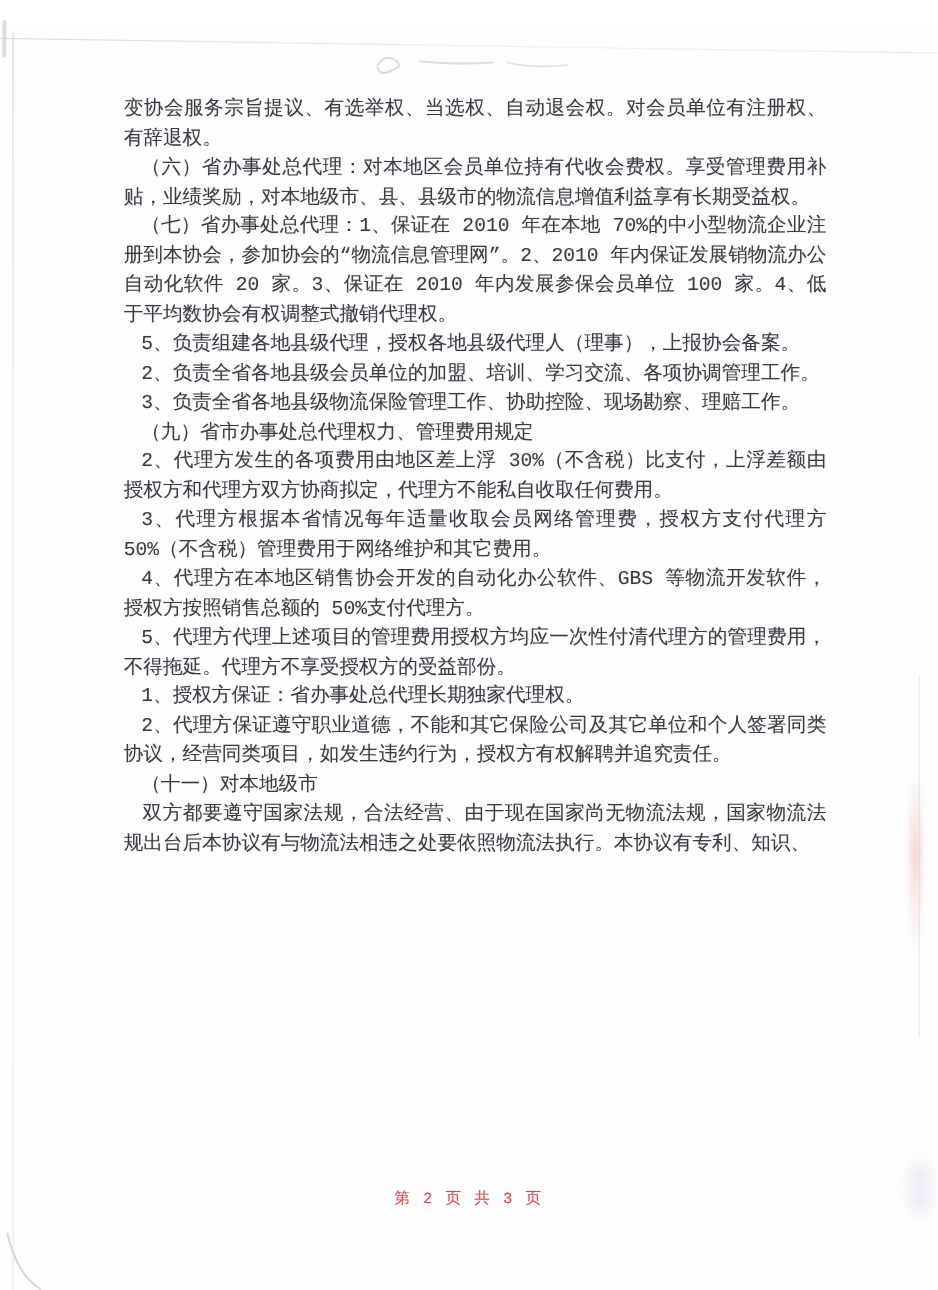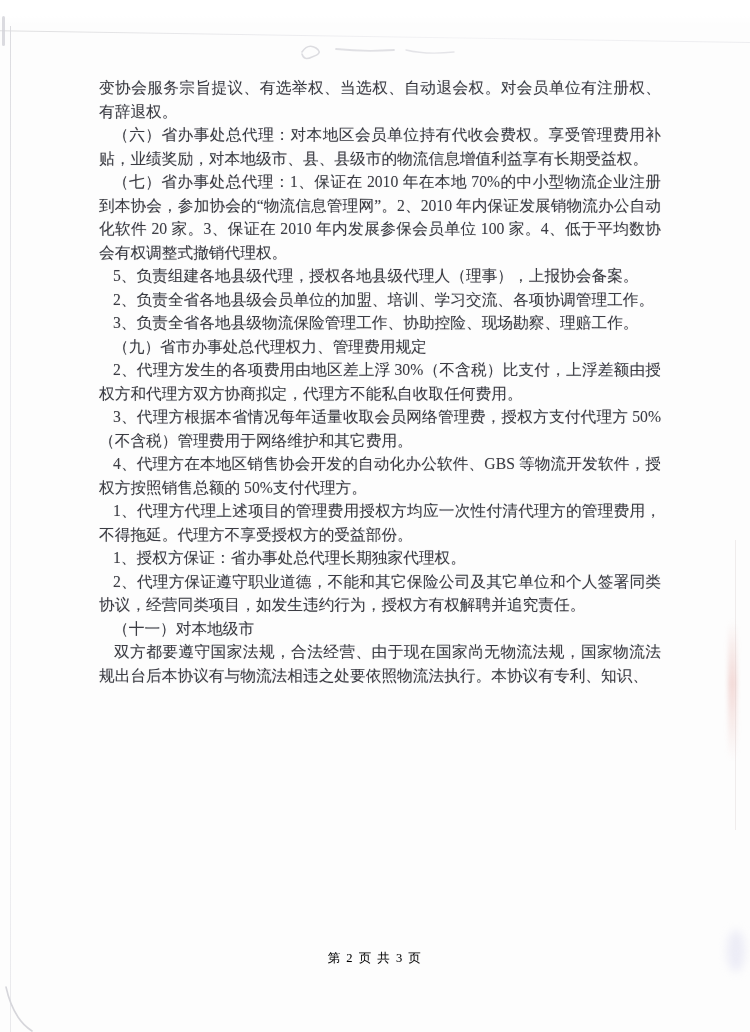--- a/index.html
+++ b/index.html
@@ -6,21 +6,21 @@
     margin: 0;
     padding: 0;
     background: #ffffff;
   }
   .scan-page {
     position: relative;
     width: 750px;
     height: 1032px;
     background: #fdfdfd;
     overflow: hidden;
-    font-family: Liberation Serif, serif;
+    font-family: Liberation Mono, monospace;
   }
   
   .edge-top {
     position: absolute;
     left: -10px;
     top: 30px;
     width: 780px;
     height: 1px;
     background: linear-gradient(90deg, #dededf 0%, #ebebee 35%, #f3f3f5 60%, #ececef 100%);
     transform: rotate(0.9deg);
@@ -107,21 +107,21 @@
   .p-ind   { text-indent: 14px; }
   .p-ind-sm{ text-indent: 15px; }
   .page-footer {
     position: absolute;
     left: 0;
     top: 950px;
     width: 750px;
     text-align: center;
     font-size: 12.5px;
     letter-spacing: 1.5px;
-    color: #000000;
+    color: #ef4444;
     text-shadow: 0 0 1px rgba(90,90,100,0.25);
   }
 </style>
 </head>
 <body>
 
 <div class="scan-page">
 
   <div class="edge-top-highlight"></div>
   <div class="edge-top"></div>
@@ -145,21 +145,21 @@
     <p class="p-cont">变协会服务宗旨提议、有选举权、当选权、自动退会权。对会员单位有注册权、有辞退权。</p>
     <p class="p-ind">（六）省办事处总代理：对本地区会员单位持有代收会费权。享受管理费用补贴，业绩奖励，对本地级市、县、县级市的物流信息增值利益享有长期受益权。</p>
     <p class="p-ind">（七）省办事处总代理：1、保证在 2010 年在本地 70%的中小型物流企业注册到本协会，参加协会的“物流信息管理网”。2、2010 年内保证发展销物流办公自动化软件 20 家。3、保证在 2010 年内发展参保会员单位 100 家。4、低于平均数协会有权调整式撤销代理权。</p>
     <p class="p-ind">5、负责组建各地县级代理，授权各地县级代理人（理事），上报协会备案。</p>
     <p class="p-ind">2、负责全省各地县级会员单位的加盟、培训、学习交流、各项协调管理工作。</p>
     <p class="p-ind">3、负责全省各地县级物流保险管理工作、协助控险、现场勘察、理赔工作。</p>
     <p class="p-ind">（九）省市办事处总代理权力、管理费用规定</p>
     <p class="p-ind">2、代理方发生的各项费用由地区差上浮 30%（不含税）比支付，上浮差额由授权方和代理方双方协商拟定，代理方不能私自收取任何费用。</p>
     <p class="p-ind">3、代理方根据本省情况每年适量收取会员网络管理费，授权方支付代理方 50%（不含税）管理费用于网络维护和其它费用。</p>
     <p class="p-ind">4、代理方在本地区销售协会开发的自动化办公软件、GBS 等物流开发软件，授权方按照销售总额的 50%支付代理方。</p>
-    <p class="p-ind">1、代理方代理上述项目的管理费用授权方均应一次性付清代理方的管理费用，不得拖延。代理方不享受授权方的受益部份。</p>
+    <p class="p-ind">5、代理方代理上述项目的管理费用授权方均应一次性付清代理方的管理费用，不得拖延。代理方不享受授权方的受益部份。</p>
     <p class="p-ind">1、授权方保证：省办事处总代理长期独家代理权。</p>
     <p class="p-ind">2、代理方保证遵守职业道德，不能和其它保险公司及其它单位和个人签署同类协议，经营同类项目，如发生违约行为，授权方有权解聘并追究责任。</p>
     <p class="p-ind">（十一）对本地级市</p>
     <p class="p-ind-sm">双方都要遵守国家法规，合法经营、由于现在国家尚无物流法规，国家物流法规出台后本协议有与物流法相违之处要依照物流法执行。本协议有专利、知识、</p>
   </div>
 
   <div class="page-footer">第 2 页 共 3 页</div>
 
 </div>
 

